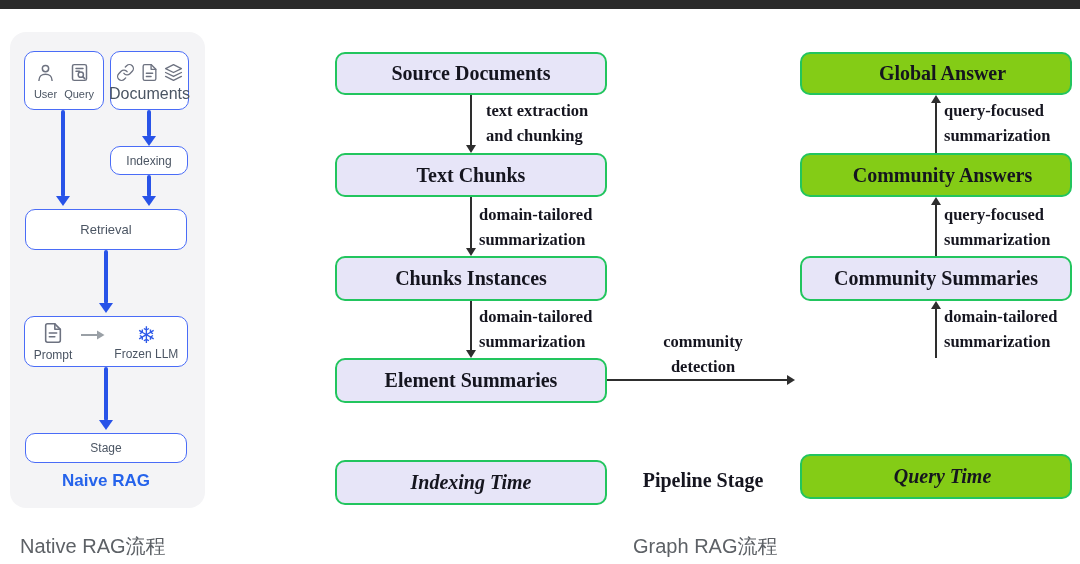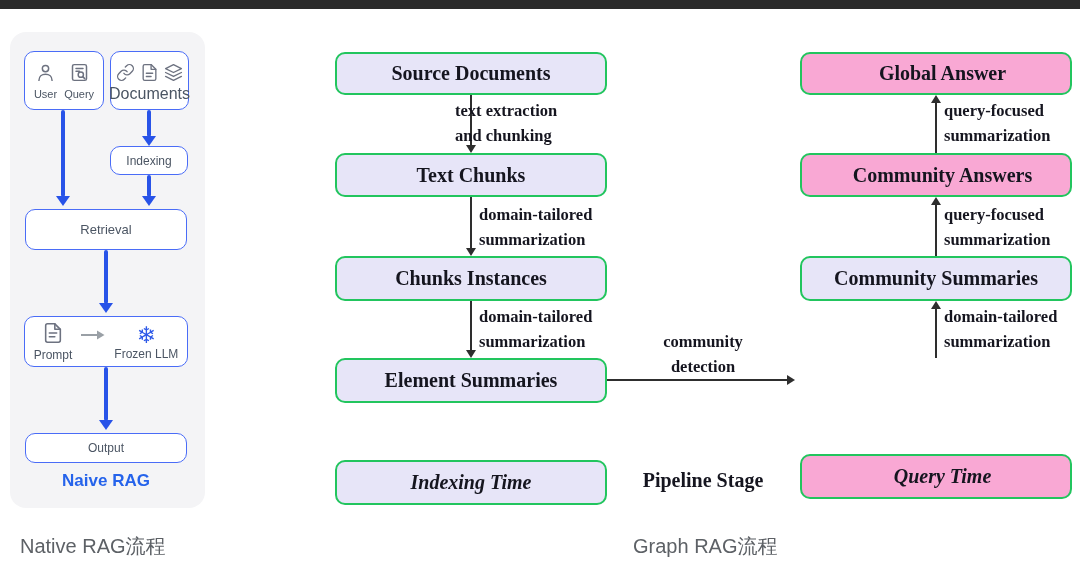--- a/index.html
+++ b/index.html
@@ -20,21 +20,21 @@
   .bah{position:absolute;width:0;height:0;border-left:7px solid transparent;border-right:7px solid transparent;
        border-top:10px solid #2853e8;}
   .naive-title{position:absolute;left:25px;top:471px;width:162px;text-align:center;font-size:17px;
                font-weight:bold;color:#2563eb;}
 
   
   .flow-box{position:absolute;box-sizing:border-box;border:2px solid #22c55e;border-radius:10px;width:272px;
             display:flex;align-items:center;justify-content:center;
             font-family:"Liberation Serif",serif;font-weight:bold;font-size:20px;color:#15151f;}
   .lavender{background:#e7e5f8;}
-  .green{background:#f9a8d4;padding-left:13px;}
+  .green{background:#84cc16;padding-left:13px;}
   .italic{font-style:italic;}
   .edge-label{position:absolute;font-family:"Liberation Serif",serif;font-weight:bold;font-size:16.5px;
               line-height:25px;color:#15151f;white-space:nowrap;}
   .vline{position:absolute;width:1.6px;background:#2e2e2e;}
   .hline{position:absolute;height:1.6px;background:#2e2e2e;}
   .ah-down{position:absolute;width:0;height:0;border-left:5px solid transparent;border-right:5px solid transparent;
            border-top:8px solid #2e2e2e;}
   .ah-up{position:absolute;width:0;height:0;border-left:5px solid transparent;border-right:5px solid transparent;
          border-bottom:8px solid #2e2e2e;}
   .ah-right{position:absolute;width:0;height:0;border-top:5px solid transparent;border-bottom:5px solid transparent;
@@ -129,21 +129,21 @@
             </svg>
         </span>
         <div class="icon-col">
           <span class="snow">❄</span>
           <span class="icon-lbl" style="font-size:12px;">Frozen LLM</span>
         </div>
       </div>
     </div>
 
     <div class="pbox" style="left:15px;top:401px;width:162px;height:30px;font-size:12px;">
-      <span>Output</span>
+      <span>Stage</span>
     </div>
 
     <div class="bline" style="left:51px;top:78px;height:87px;"></div>
     <div class="bah" style="left:46px;top:164px;"></div>
     <div class="bline" style="left:137px;top:78px;height:27px;"></div>
     <div class="bah" style="left:132px;top:104px;"></div>
     <div class="bline" style="left:137px;top:143px;height:22px;"></div>
     <div class="bah" style="left:132px;top:164px;"></div>
     <div class="bline" style="left:94px;top:218px;height:54px;"></div>
     <div class="bah" style="left:89px;top:271px;"></div>
@@ -174,21 +174,21 @@
   <div class="ah-up" style="left:931px;top:95px;"></div>
   <div class="vline" style="left:935px;top:102px;height:51px;"></div>
   <div class="ah-up" style="left:931px;top:197px;"></div>
   <div class="vline" style="left:935px;top:204px;height:52px;"></div>
   <div class="ah-up" style="left:931px;top:301px;"></div>
   <div class="vline" style="left:935px;top:308px;height:50px;"></div>
 
   <div class="hline" style="left:607px;top:379px;width:181px;"></div>
   <div class="ah-right" style="left:787px;top:375px;"></div>
 
-  <div class="edge-label" style="left:455px;top:98px;">
+  <div class="edge-label" style="left:486px;top:98px;">
     <div>text extraction</div>
     <div>and chunking</div>
   </div>
   <div class="edge-label" style="left:479px;top:202px;">
     <div>domain-tailored</div>
     <div>summarization</div>
   </div>
   <div class="edge-label" style="left:479px;top:304px;">
     <div>domain-tailored</div>
     <div>summarization</div>

